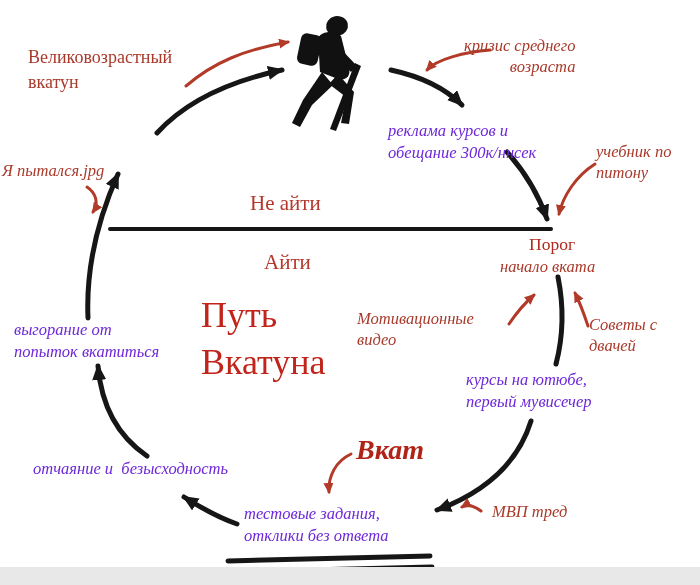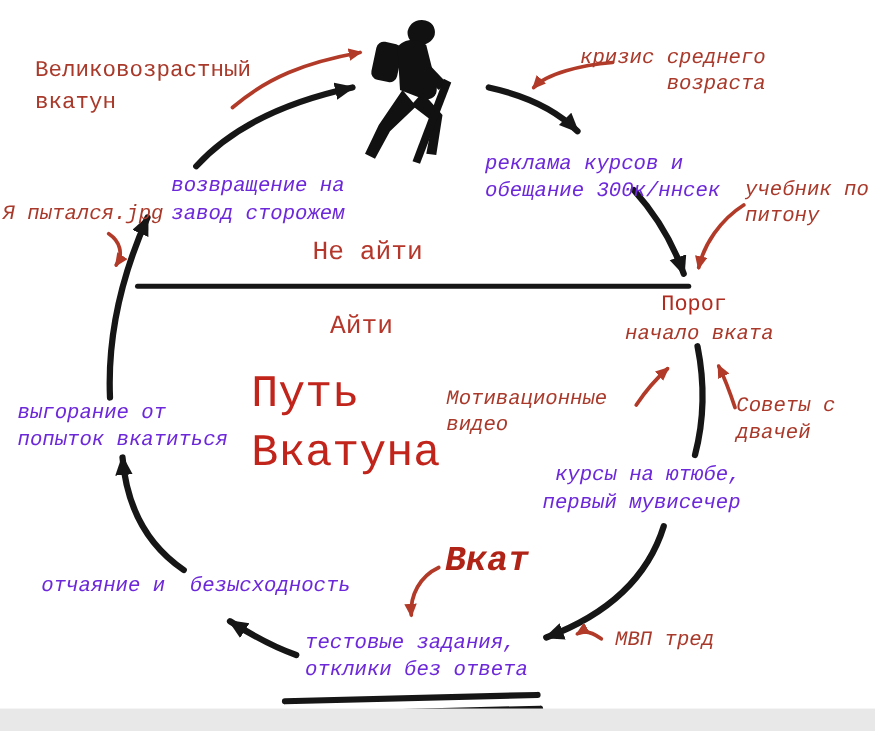--- a/index.html
+++ b/index.html
@@ -1,21 +1,21 @@
 <!DOCTYPE html>
 <html><head>
 <meta charset="utf-8">
 <style>
   html,body{margin:0;padding:0;background:#e8e8e8;}
   .canvas{
     position:relative;
     width:700px;height:567px;
     background:#ffffff;
     overflow:hidden;
-    font-family:Liberation Mono, monospace;
+    font-family:Liberation Serif, serif;
   }
   .lbl{position:absolute;white-space:pre-wrap;}
   .black-step{color:#6d28d9;font-style:italic;font-size:16.5px;line-height:1.32;}
   .red-note{color:#a93a2b;font-style:italic;font-size:16.5px;line-height:1.3;}
   .red-plain{color:#a93a2b;font-size:18px;line-height:1.4;}
   .divider-lbl{color:#b5372b;font-size:21px;}
   .porog-lbl{color:#b02c20;font-size:17.5px;}
   .title{color:#c1241b;font-size:36px;line-height:1.31;}
   .vkat-lbl{color:#b02418;font-weight:bold;font-style:italic;font-size:28px;}
   svg{position:absolute;left:0;top:0;}
@@ -86,25 +86,23 @@
 видео</div>
   <div class="lbl vkat-lbl" style="left:356px;top:434px;">Вкат</div>
   <div class="lbl red-note" style="left:492px;top:501px;">МВП тред</div>
 
   <div class="lbl divider-lbl" style="left:250px;top:191px;">Не айти</div>
   <div class="lbl divider-lbl" style="left:264px;top:250px;">Айти</div>
 
   <div class="lbl porog-lbl" style="left:529px;top:234px;">Порог</div>
   <div class="lbl red-note" style="left:500px;top:256px;">начало вката</div>
 
-  <div class="lbl black-step" style="left:137px;top:138px;">возвращение на
-завод сторожем</div>
   <div class="lbl black-step" style="left:388px;top:120px;">реклама курсов и
 обещание 300к/ннсек</div>
-  <div class="lbl black-step" style="left:434px;top:369px;text-align:right;">курсы на ютюбе,
+  <div class="lbl black-step" style="left:466px;top:369px;">курсы на ютюбе,
 первый мувисечер</div>
   <div class="lbl black-step" style="left:244px;top:503px;">тестовые задания,
 отклики без ответа</div>
   <div class="lbl black-step" style="left:14px;top:319px;">выгорание от
 попыток вкатиться</div>
   <div class="lbl black-step" style="left:33px;top:458px;">отчаяние и  безысходность</div>
 
   <div class="lbl title" style="left:201px;top:292px;">Путь
 Вкатуна</div>
 

